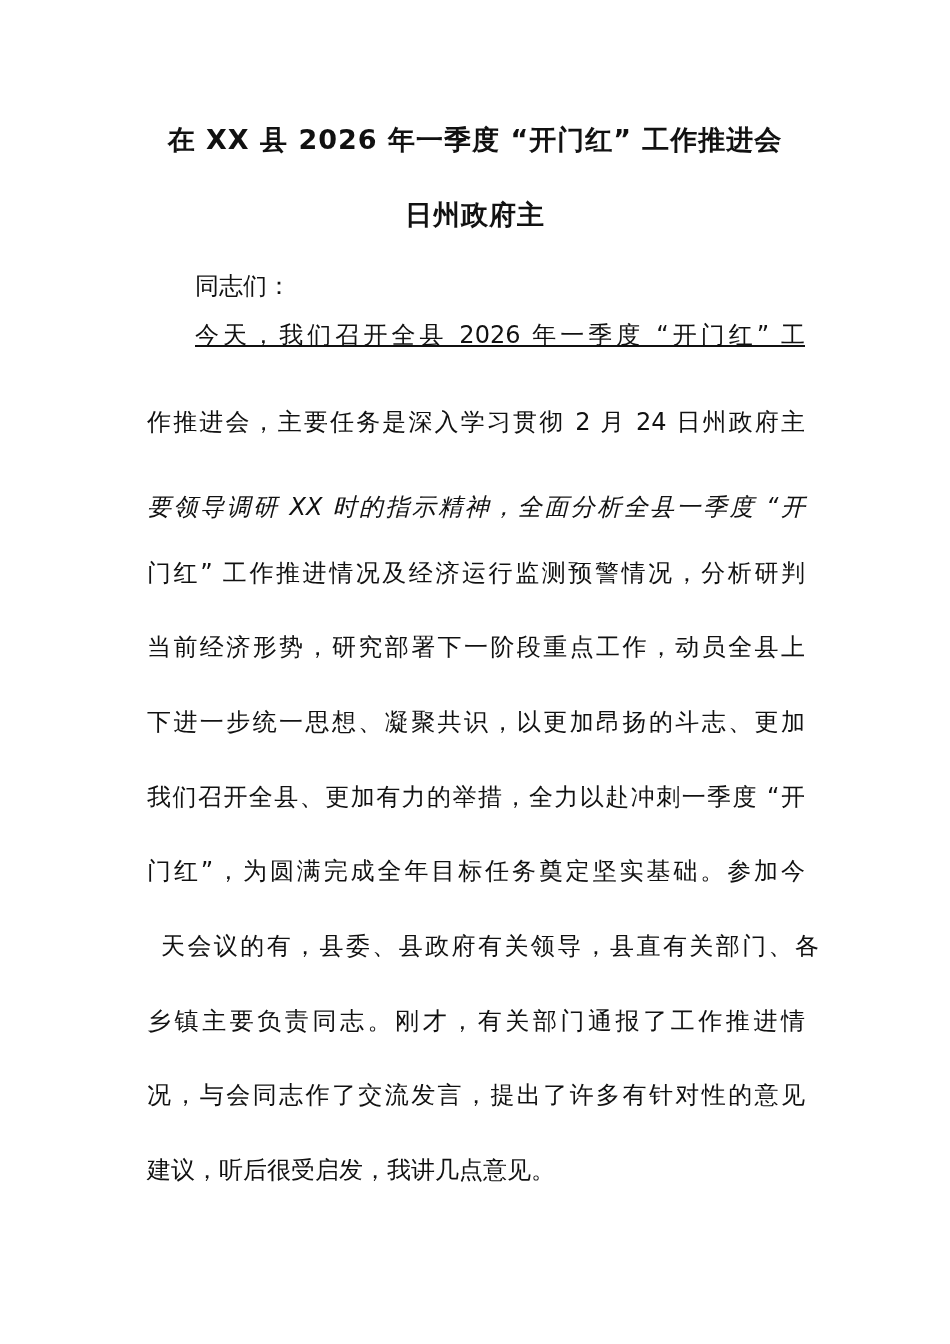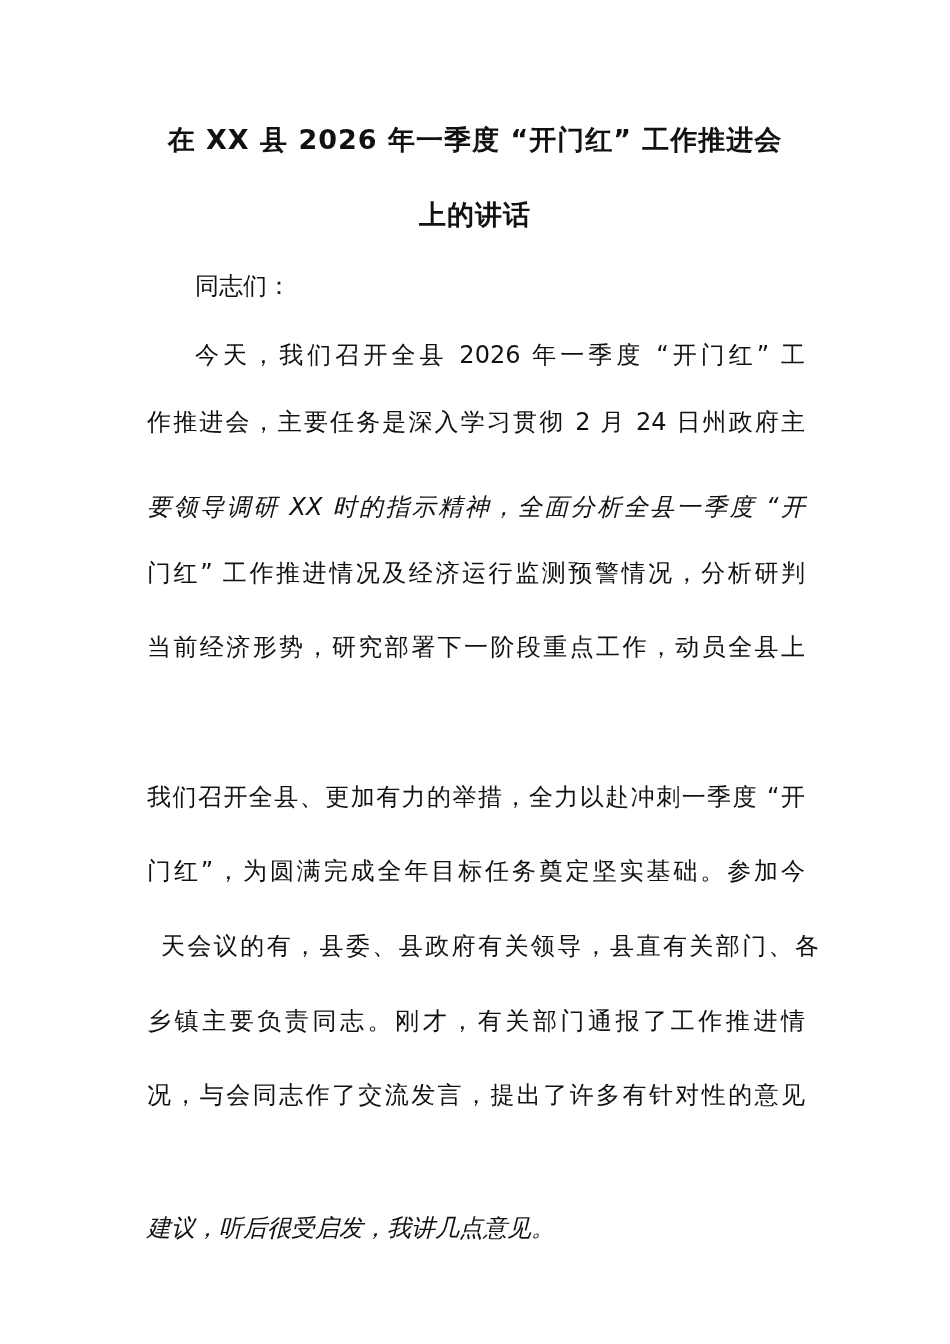--- a/index.html
+++ b/index.html
@@ -11,28 +11,29 @@
   .line { position: absolute; left: 147px; width: 658px; font-size: 24px; white-space: nowrap; text-align: justify; text-align-last: justify; letter-spacing: 0px; }
   .line.indent { left: 195px; width: 610px; }
   .line.last { text-align-last: left; }
   .line.salute { text-align-last: left; }
 </style>
 </head>
 <body>
 
 <div class="page">
   <div class="title-line t1">在 XX 县 2026 年一季度 “开门红” 工作推进会</div>
-  <div class="title-line t2">上的讲话</div>
+  <div class="title-line t2">日州政府主</div>
 
   <div class="line indent salute" style="top:270px;">同志们：</div>
 
-  <div class="line indent" style="top:339px;">今天，我们召开全县 2026 年一季度 “开门红” 工</div>
+  <div class="line indent" style="top:319px;text-decoration:underline;">今天，我们召开全县 2026 年一季度 “开门红” 工</div>
   <div class="line" style="top:406px;">作推进会，主要任务是深入学习贯彻 2 月 24 日州政府主</div>
   <div class="line" style="top:491px;font-style:italic;">要领导调研 XX 时的指示精神，全面分析全县一季度 “开</div>
   <div class="line" style="top:557px;">门红” 工作推进情况及经济运行监测预警情况，分析研判</div>
   <div class="line" style="top:631px;">当前经济形势，研究部署下一阶段重点工作，动员全县上</div>
+  <div class="line" style="top:706px;">下进一步统一思想、凝聚共识，以更加昂扬的斗志、更加</div>
   <div class="line" style="top:781px;">我们召开全县、更加有力的举措，全力以赴冲刺一季度 “开</div>
   <div class="line" style="top:855px;">门红”，为圆满完成全年目标任务奠定坚实基础。参加今</div>
   <div class="line" style="top:930px;margin-left:14px;">天会议的有，县委、县政府有关领导，县直有关部门、各</div>
   <div class="line" style="top:1005px;">乡镇主要负责同志。刚才，有关部门通报了工作推进情</div>
   <div class="line" style="top:1079px;">况，与会同志作了交流发言，提出了许多有针对性的意见</div>
-  <div class="line last" style="top:1212px;font-style:italic;">建议，听后很受启发，我讲几点意见。</div>
+  <div class="line last" style="top:1154px;">建议，听后很受启发，我讲几点意见。</div>
 </div>
 
 </body></html>

